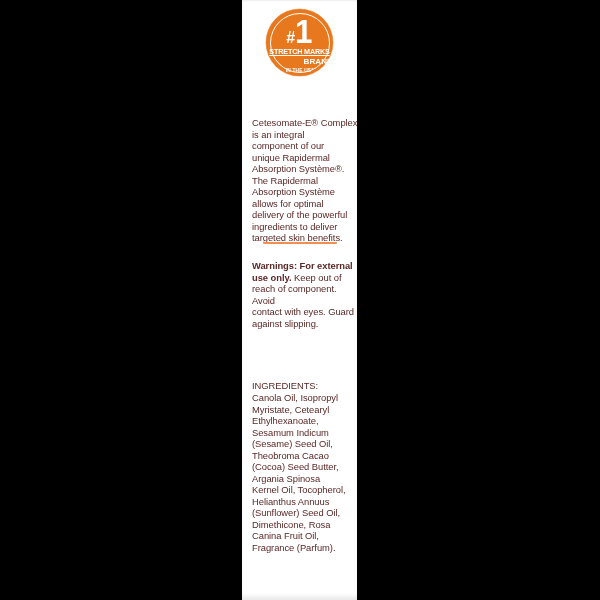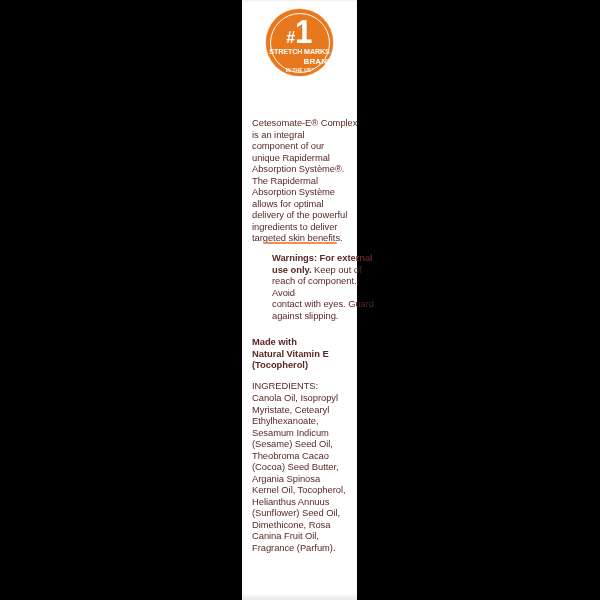--- a/index.html
+++ b/index.html
@@ -45,20 +45,21 @@
     line-height:38px;
   }
   .badge-number .hash { font-size:16px; letter-spacing:-0.5px; }
   .badge-number .one  { font-size:34px; letter-spacing:-1px; transform:scaleX(0.92); transform-origin:left bottom; }
   .badge-line1 {
     position:absolute; top:39px; left:0; right:0;
     text-align:center;
     color:#fff; font-weight:700;
     font-size:7.2px; line-height:8px; letter-spacing:-0.15px;
     white-space:nowrap;
+    text-decoration:underline;
   }
   .badge-line2 {
     position:absolute; top:47.5px; left:0; right:0;
     text-align:right;
     color:#fff; font-weight:700;
     font-size:8px; line-height:9px; letter-spacing:0.1px;
   }
   .badge-line3 {
     position:absolute; top:59px; left:0; right:0;
     text-align:center;
@@ -72,21 +73,21 @@
     width:106px;
     margin:0;
     color:#5A2826;
     font-size:9.4px;
     line-height:11.5px;
     white-space:pre-line;
     letter-spacing:-0.05px;
   }
   .txt b, .txt strong { font-weight:700; }
   .intro             { top:90px;margin-top:27px; }
-  .warnings          { top:252px;margin-left:20px; }
+  .warnings          { top:260px; }
   .made-with         { top:336px; font-weight:700; }
   .ingredients-label { top:380px; font-weight:400; }
   .ingredients       { top:392px; }
   .divider {
     position:absolute;
     left:21px; top:241.5px;
     width:74px; height:2px;
     background:#EF8F51;
     border-radius:1px;
   }
@@ -122,23 +123,20 @@
 targeted skin benefits.</p>
 
     <div class="divider"></div>
 
     <p class="txt warnings"><strong>Warnings: For external
 use only.</strong><span> Keep out of
 reach of component. Avoid
 contact with eyes. Guard
 against slipping.</span></p>
 
-    <p class="txt made-with">Made with
-Natural Vitamin E
-(Tocopherol)</p>
 
     <p class="txt ingredients-label">INGREDIENTS:</p>
 
     <p class="txt ingredients">Canola Oil, Isopropyl
 Myristate, Cetearyl
 Ethylhexanoate,
 Sesamum Indicum
 (Sesame) Seed Oil,
 Theobroma Cacao
 (Cocoa) Seed Butter,

